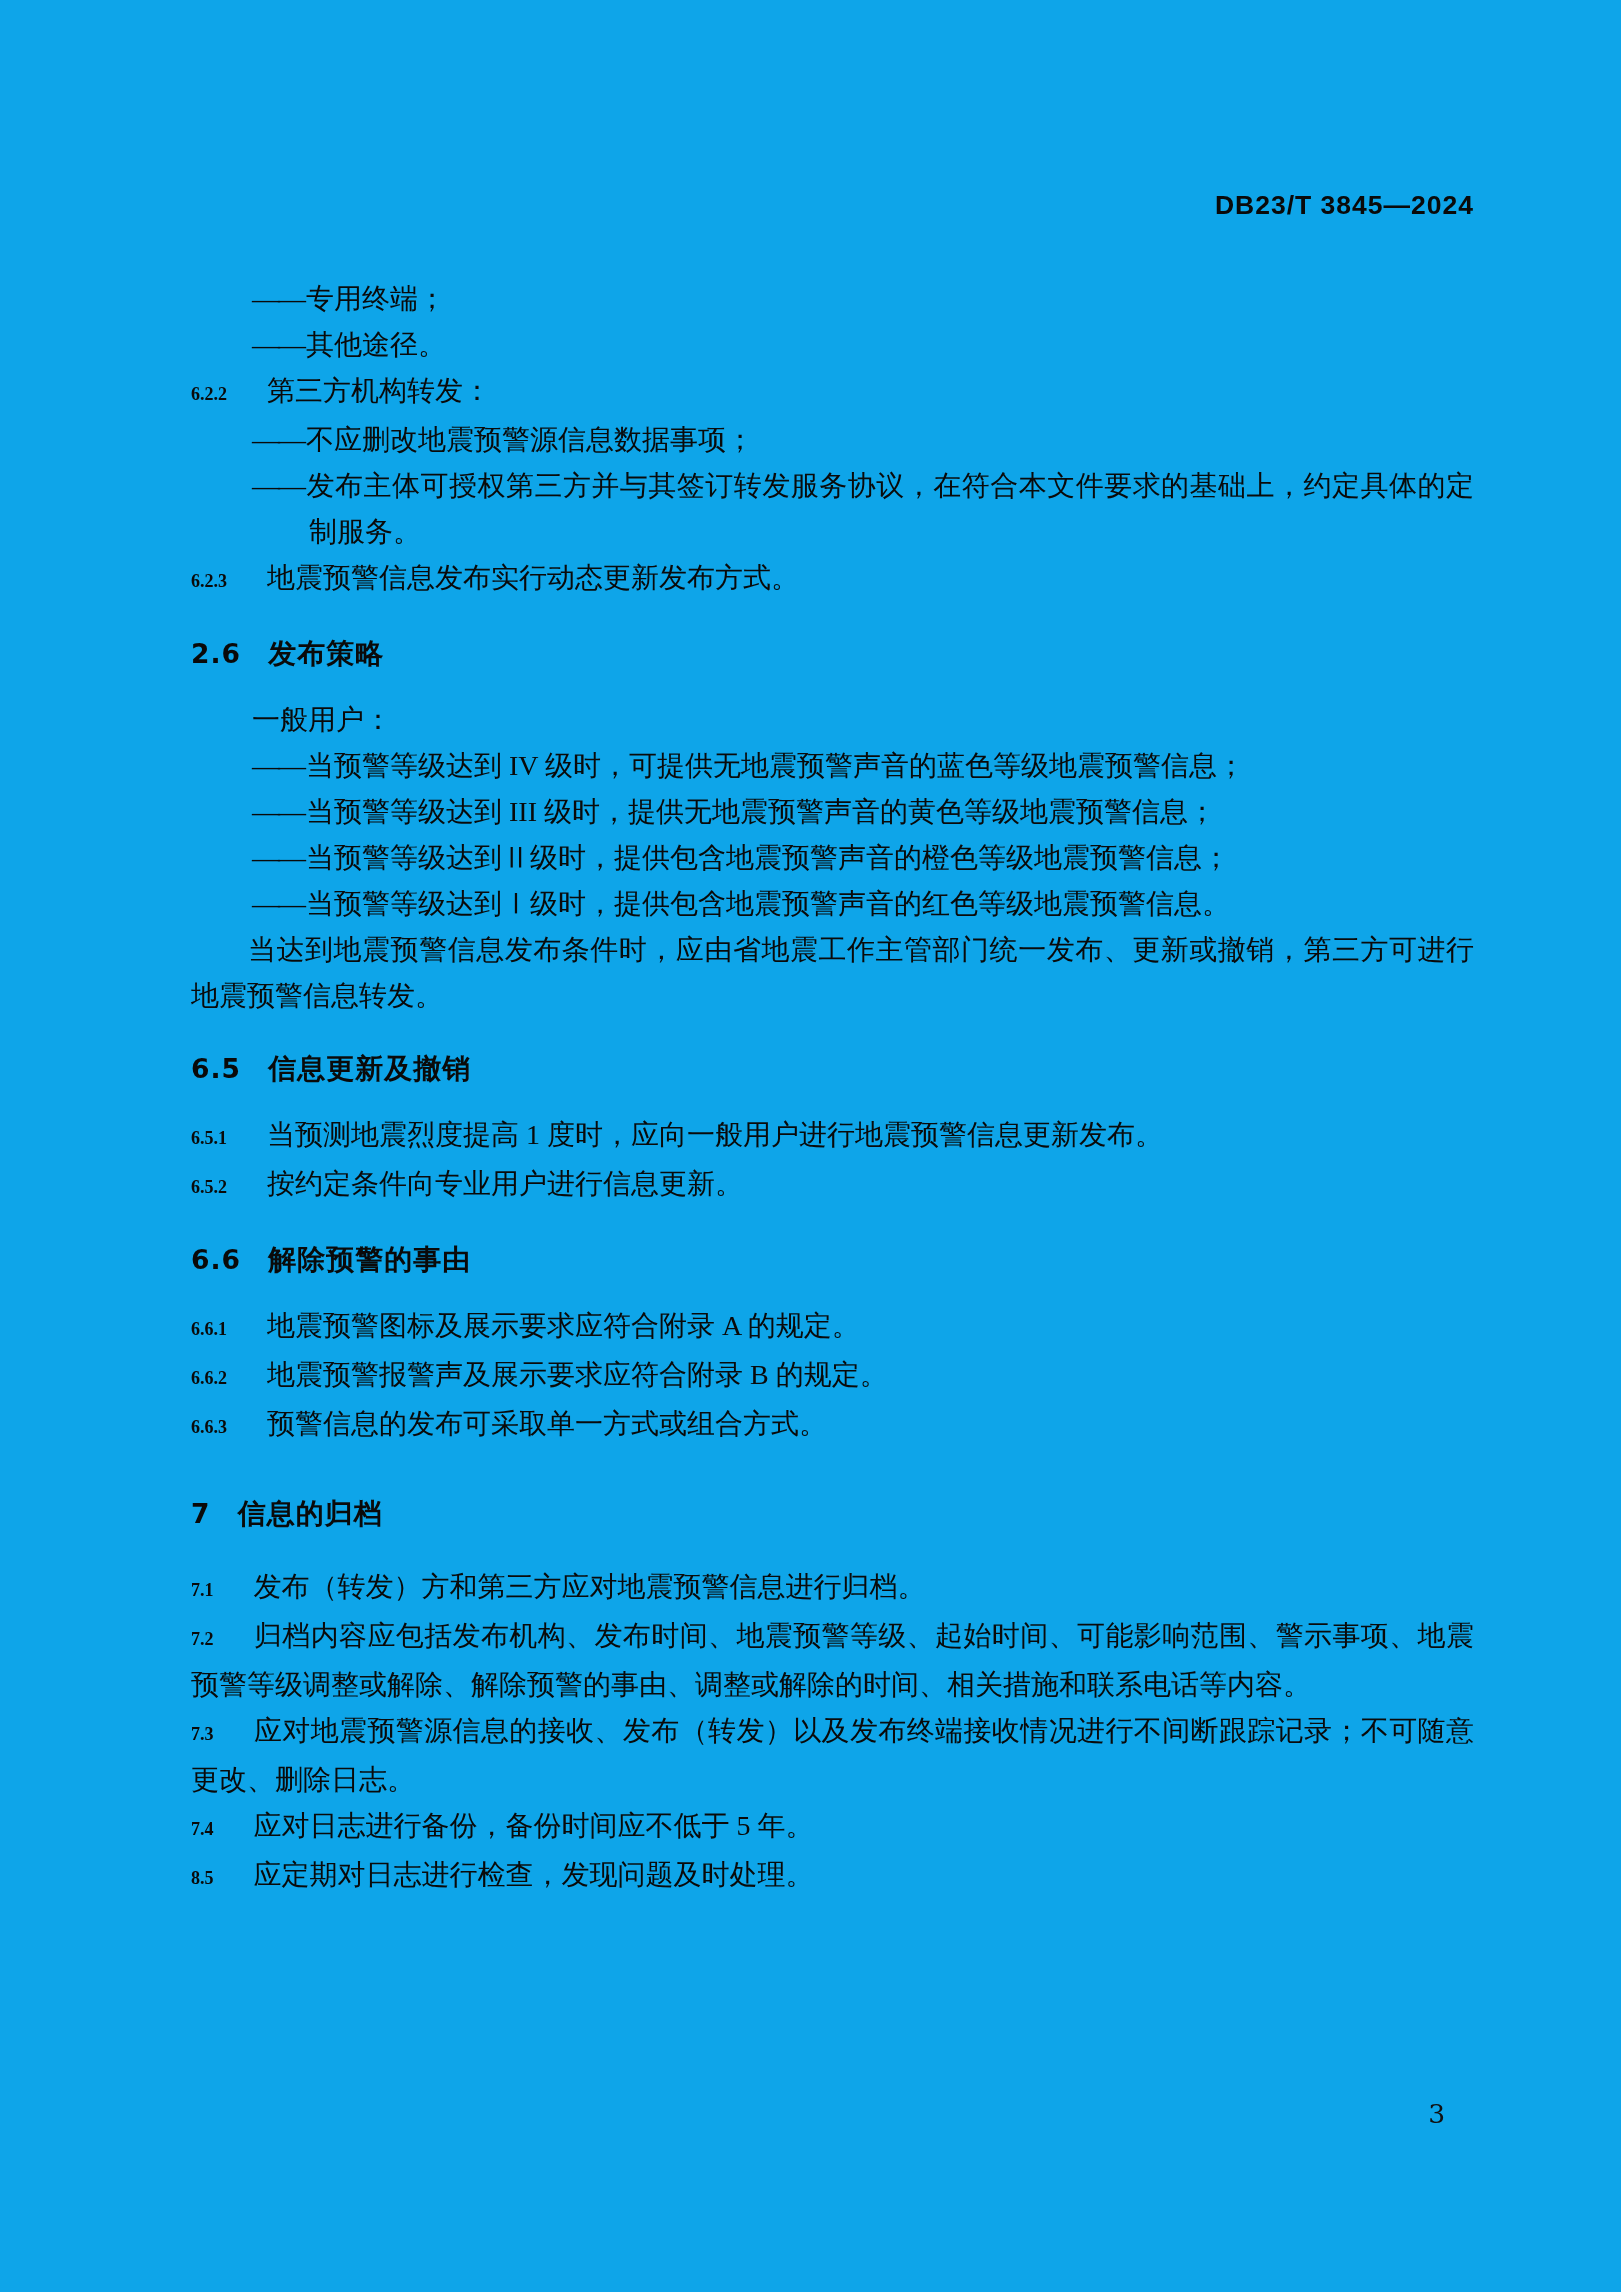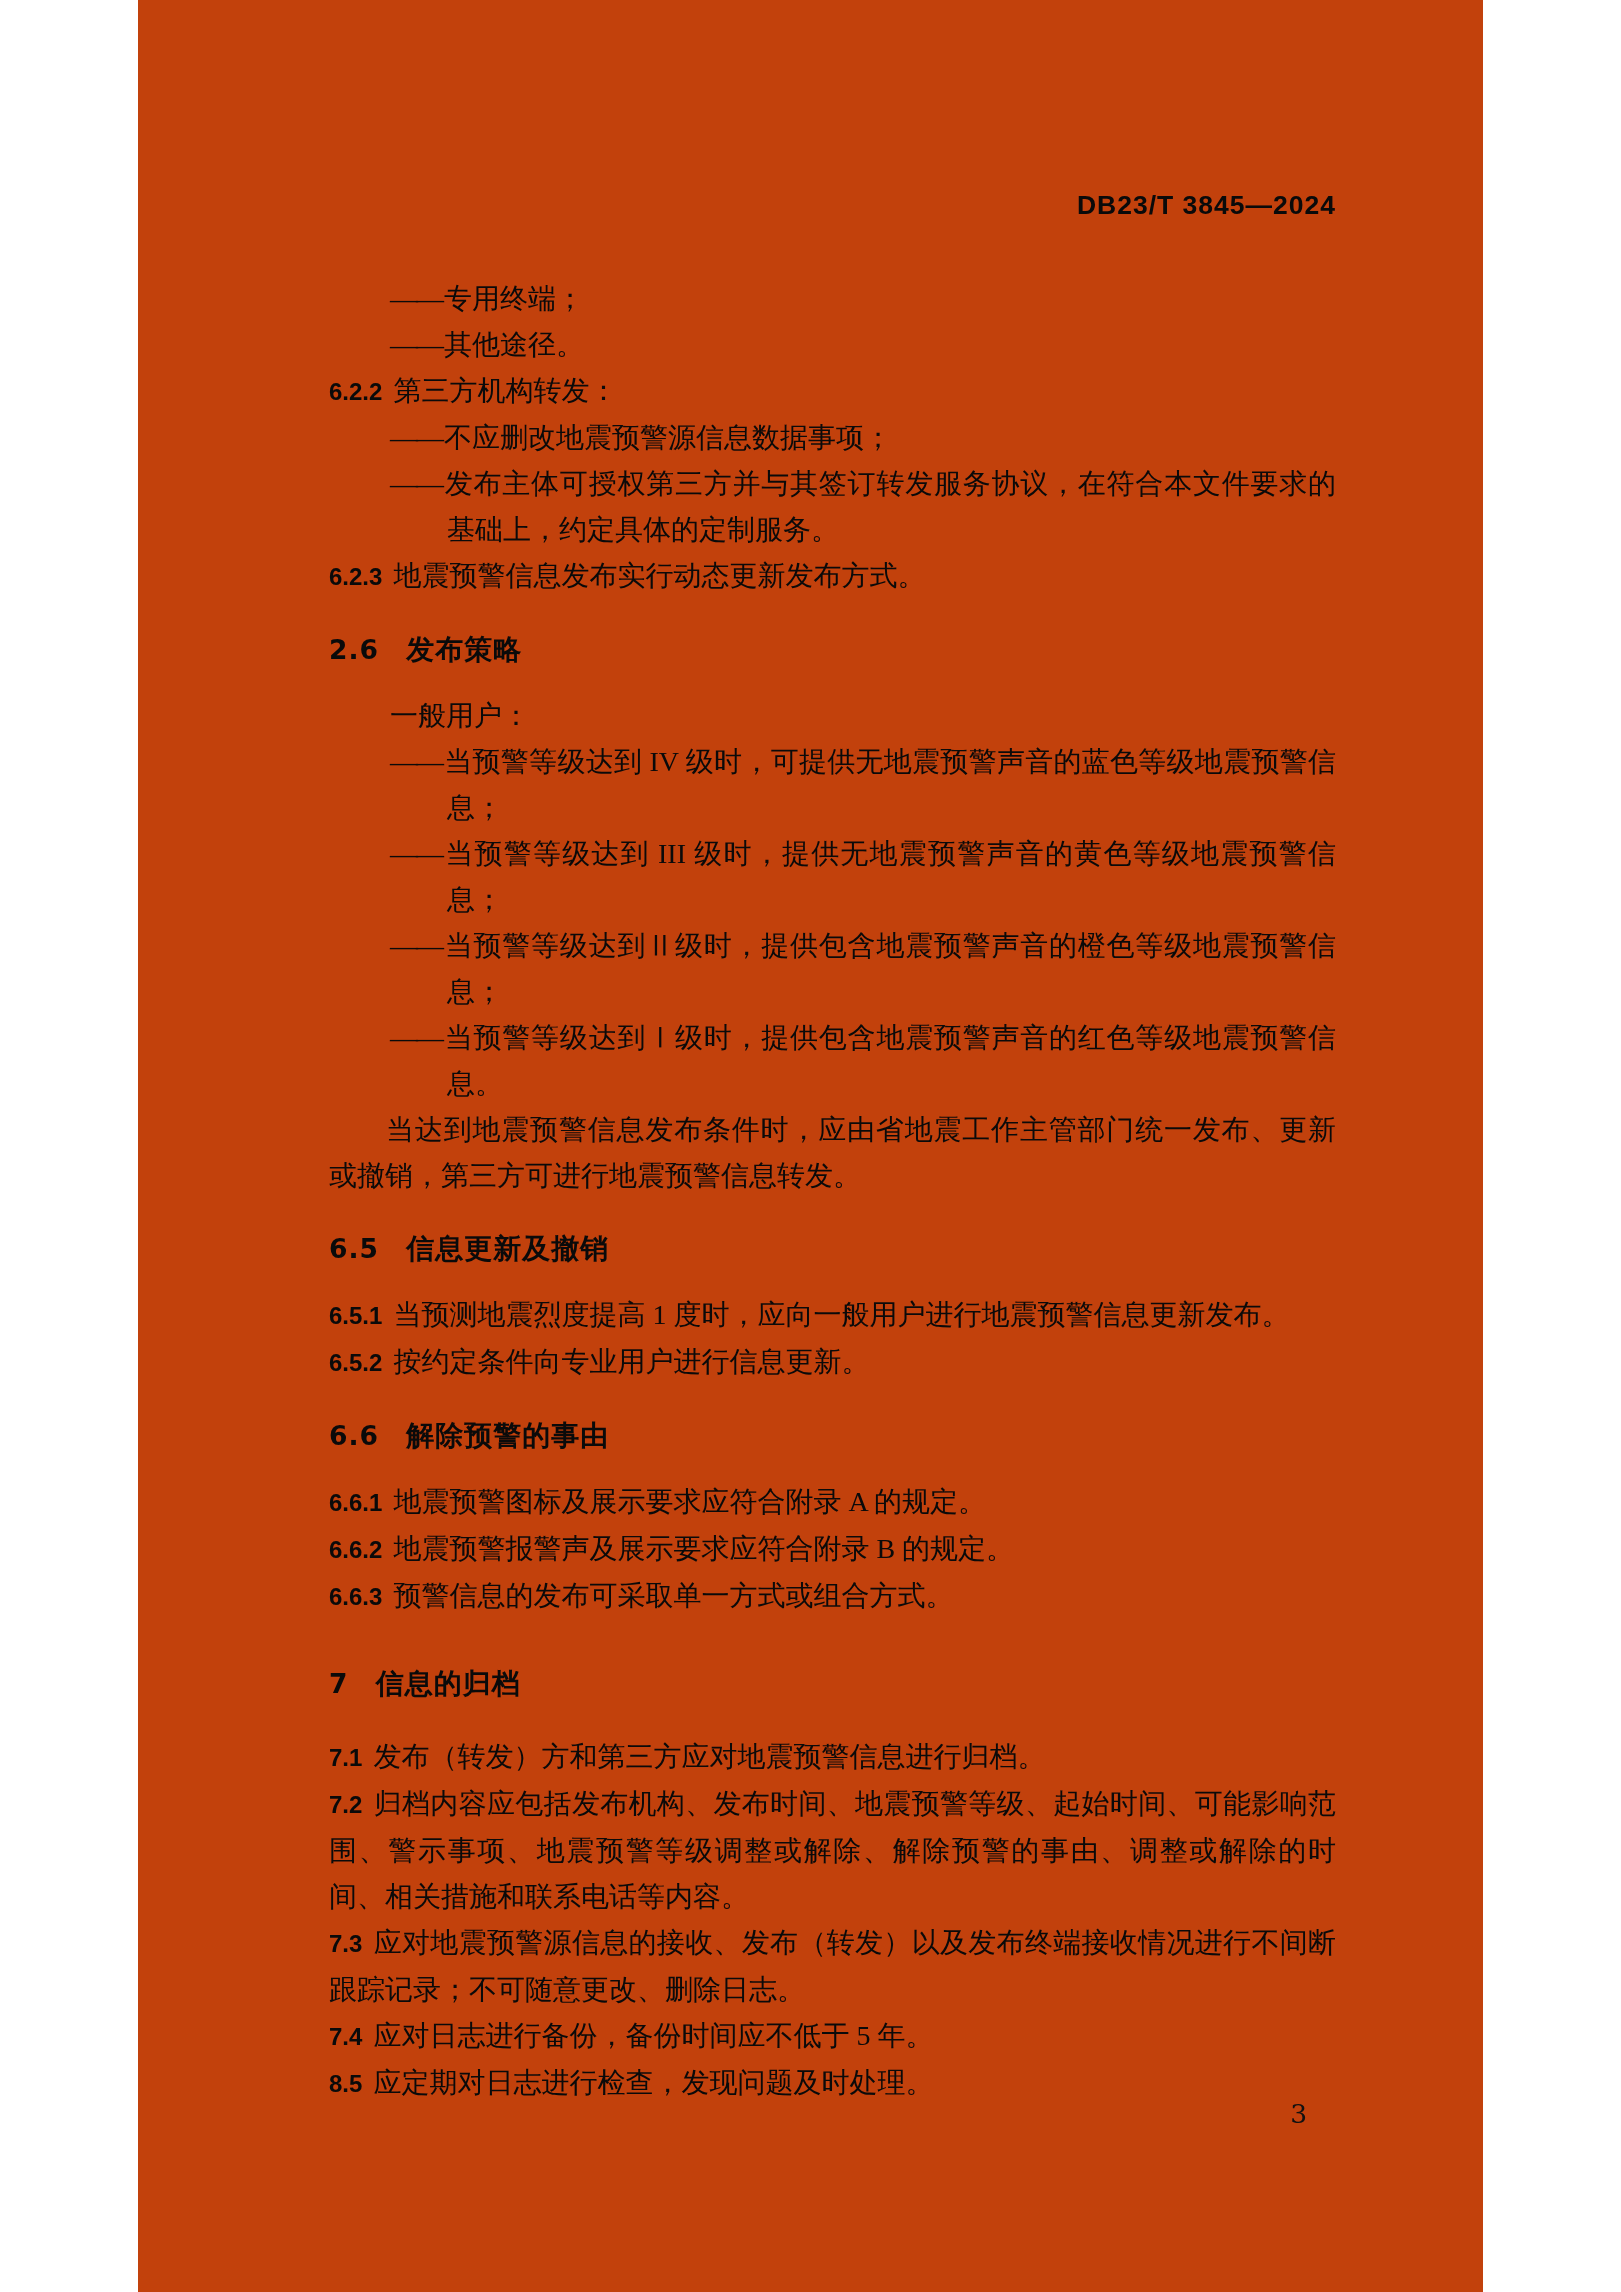--- a/index.html
+++ b/index.html
@@ -2,24 +2,24 @@
 <html lang="zh"><head>
 <meta charset="utf-8">
 <style>
   html, body {
     margin: 0;
     padding: 0;
     background: #ffffff;
   }
   .page {
     position: relative;
-    width: 1345px;
+    width: 1621px;
     height: 2293px;
     margin: 0 auto;
-    background: #c2410c;
+    background: #0ea5e9;
     color: #0a0a0a;
     box-sizing: border-box;
     padding: 186px 147px 17px 191px;
     font-family: "Liberation Serif", serif;
     font-size: 28px;
     line-height: 46px;
     overflow: hidden;
   }
   .doc-header {
     text-align: right;
@@ -42,24 +42,24 @@
     letter-spacing: -2px;
     padding-right: 2px;
   }
   .plain-item {
     padding-left: 61px;
   }
   .para {
     text-indent: 57px;
   }
   .clause .cnum {
-    font-family: Liberation Sans, sans-serif;
+    font-family: Liberation Serif, serif;
     font-weight: 700;
-    font-size: 24px;
-    margin-right: 11px;
+    font-size: 18px;
+    margin-right: 40px;
     letter-spacing: 0;
   }
   .heading {
     font-family: "Liberation Sans", sans-serif;
     font-weight: 700;
     font-size: 28px;
     line-height: 46px;
     margin: 27.4px 0 19.6px 0 !important;
     letter-spacing: 1px;
   }

